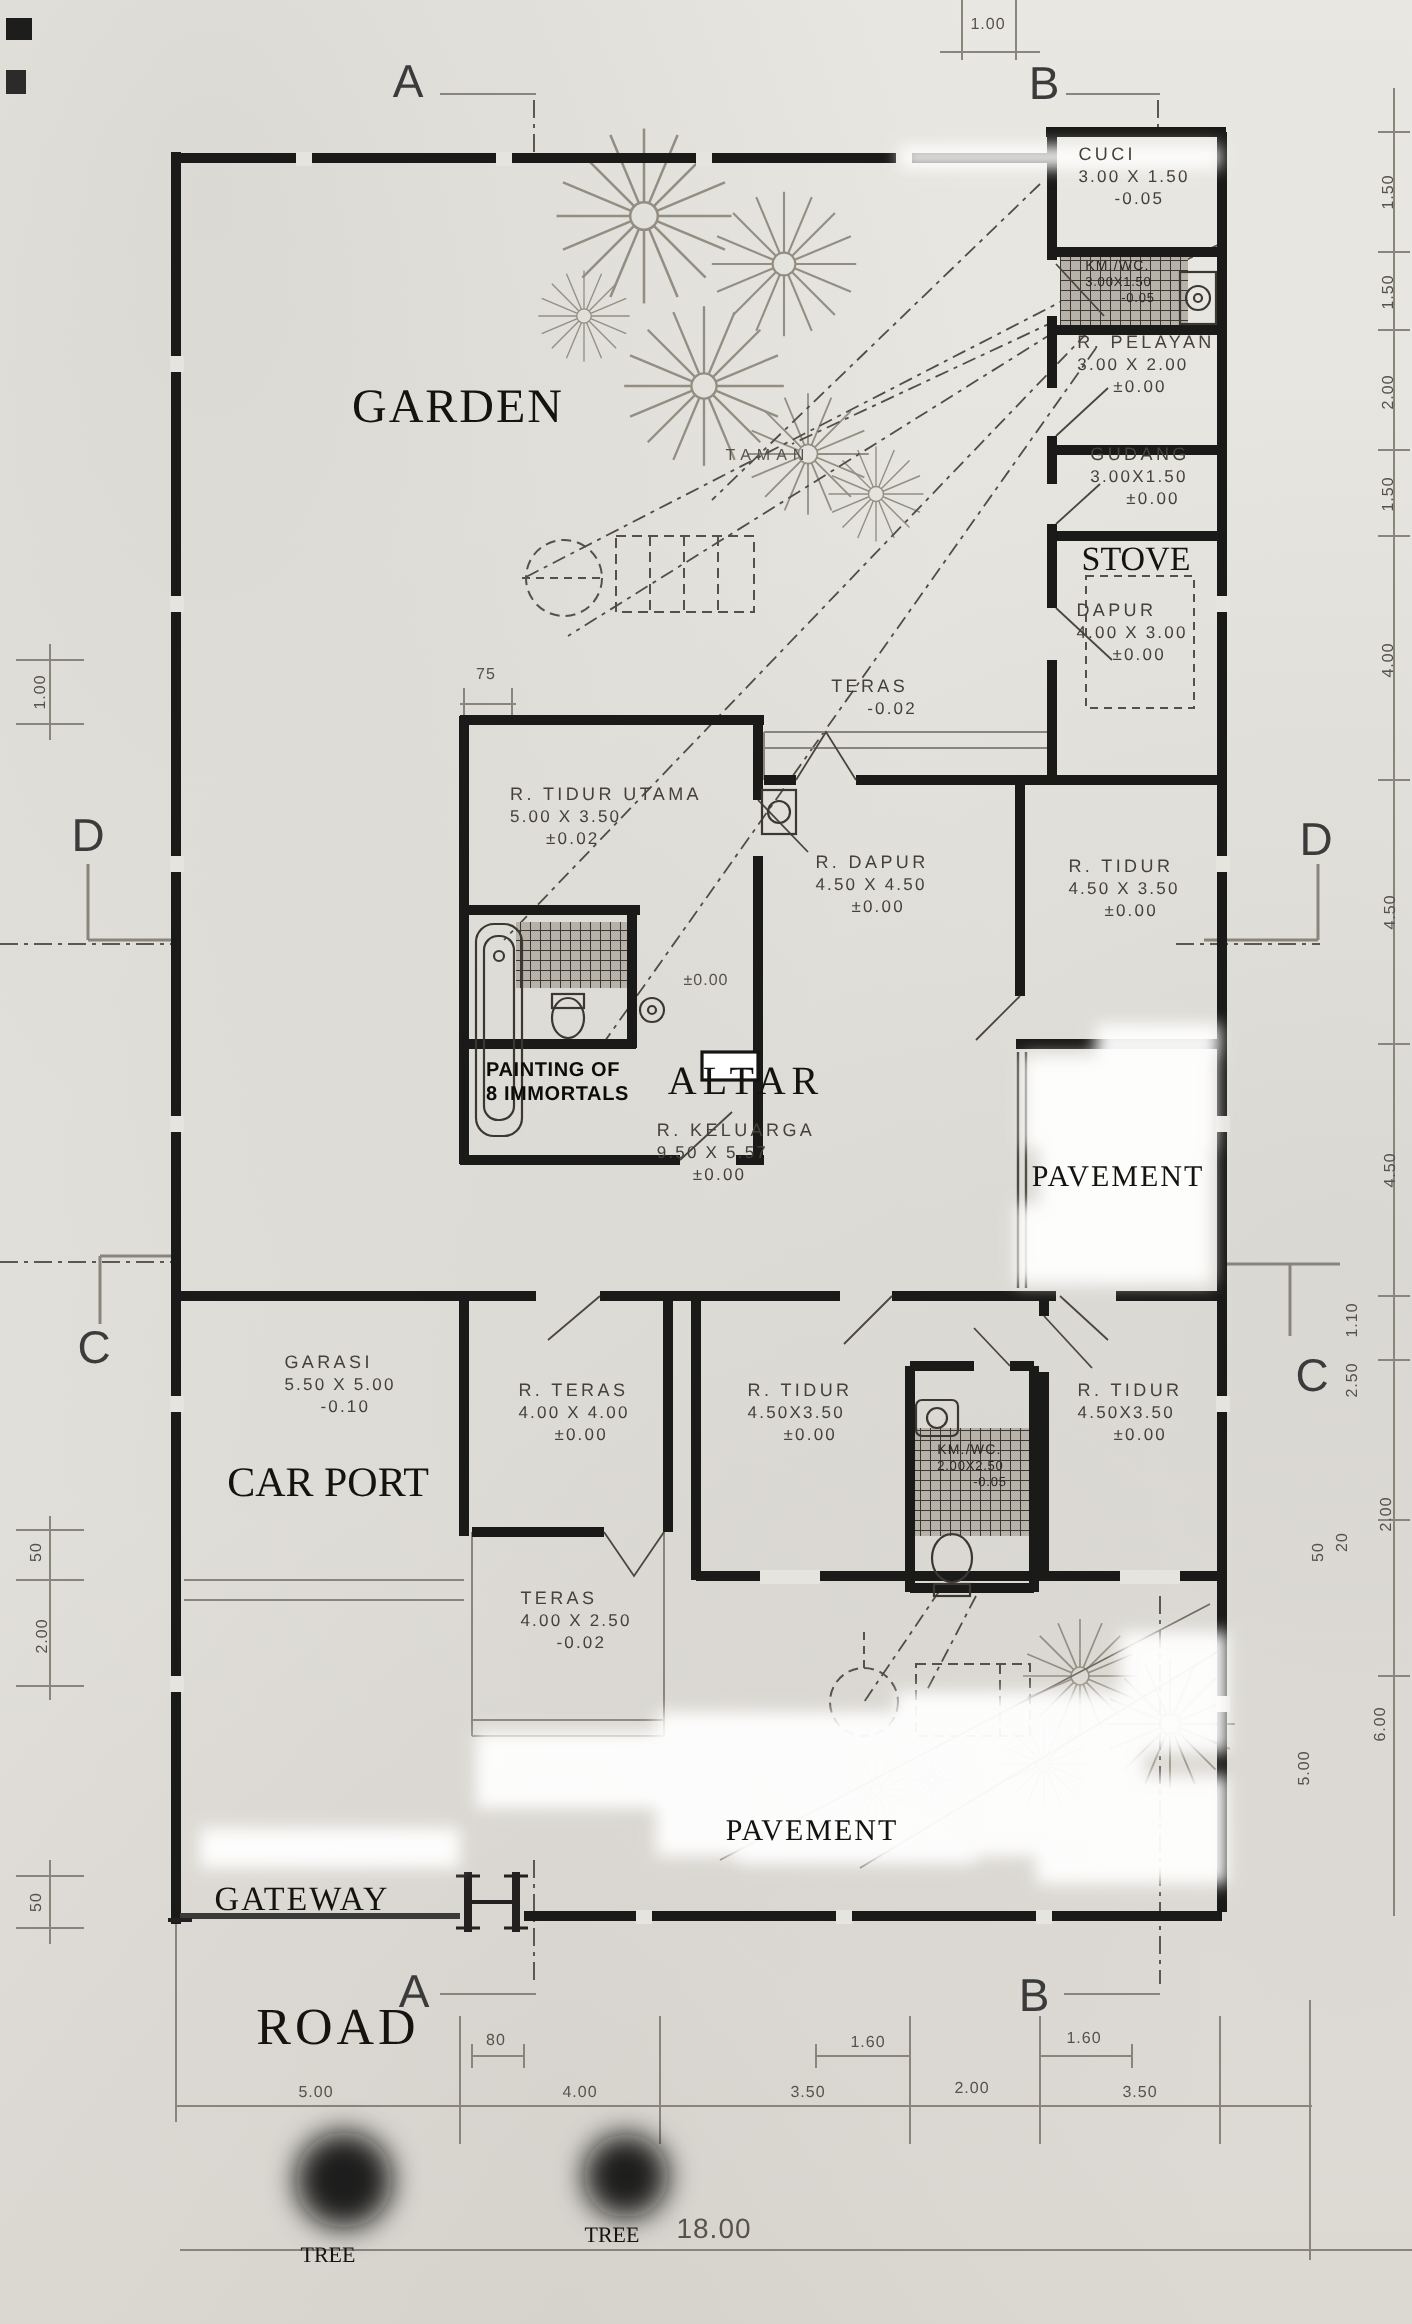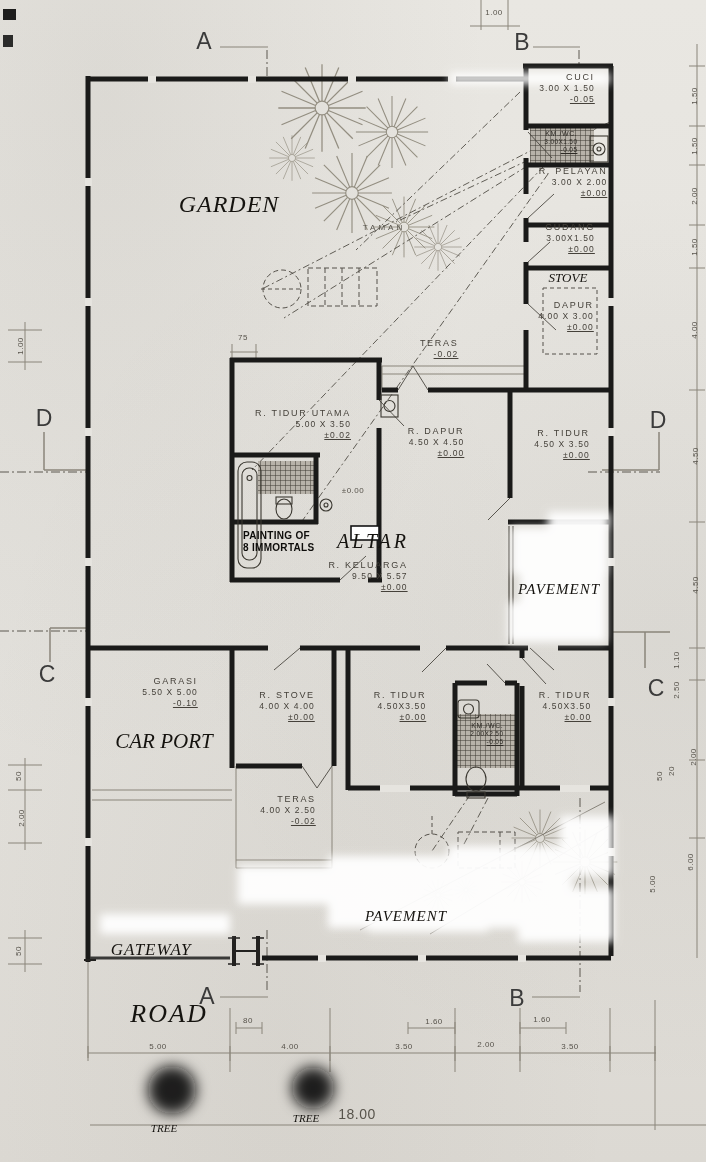--- a/index.html
+++ b/index.html
@@ -6,29 +6,29 @@
   #plan{
     position:relative;width:706px;height:1162px;overflow:hidden;
     background:
       radial-gradient(ellipse at 15% 8%, rgba(110,105,95,.10), transparent 45%),
       radial-gradient(ellipse at 95% 55%, rgba(110,105,95,.08), transparent 50%),
       radial-gradient(ellipse at 40% 90%, rgba(110,105,95,.06), transparent 55%),
       linear-gradient(180deg,#e9e7e2 0%,#e3e1dc 55%,#dcd9d3 100%);
     font-family:"Liberation Sans",sans-serif;
   }
   svg.lw{position:absolute;left:0;top:0;}
-  .rl{position:absolute;transform:translateX(-50%);text-align:right;
+  .rl{position:absolute;transform:translateX(-50%);text-align:left;
       font:8.5px/11px "Liberation Sans",sans-serif;letter-spacing:1.1px;color:#45413a;white-space:nowrap;}
   .rl .nm{display:block;font-size:9px;letter-spacing:1.7px;}
   .rl .sz{display:block;}
-  .rl .lv{display:block;padding-left:18px;text-decoration:underline;}
+  .rl .lv{display:block;padding-left:18px;}
   .rl.tiny{font-size:6.5px;line-height:8px;letter-spacing:.4px;color:#2e2b26;}
   .rl.tiny .nm{font-size:7px;letter-spacing:.6px;}
   .serif{position:absolute;font-family:"Liberation Serif","DejaVu Serif",serif;color:#15130f;
-         white-space:nowrap;transform:translateX(-50%);font-style:italic;}
+         white-space:nowrap;transform:translateX(-50%);}
   .gl{position:absolute;font:300 23px "Liberation Sans",sans-serif;color:#3b3b3b;
       transform:translate(-50%,-50%);}
   .dim{position:absolute;font:8px "Liberation Sans",sans-serif;color:#57534b;letter-spacing:.5px;
        transform:translate(-50%,-50%);white-space:nowrap;}
   .dimv{position:absolute;font:8px "Liberation Sans",sans-serif;color:#57534b;letter-spacing:.5px;
         transform:translate(-50%,-50%) rotate(-90deg);white-space:nowrap;}
   .painting{position:absolute;font:bold 10px/12px "Liberation Sans",sans-serif;color:#0d0c0a;
             letter-spacing:.3px;white-space:nowrap;}
   .taman{position:absolute;font:8px "Liberation Sans",sans-serif;color:#55524a;letter-spacing:3px;
          transform:translateX(-50%);white-space:nowrap;}
@@ -311,21 +311,21 @@
   </div>
   <div class="rl" style="left:566px;top:300px">
     <span class="nm">DAPUR</span>
     <span class="sz">4.00 X 3.00</span>
     <span class="lv">±0.00</span>
   </div>
   <div class="rl" style="left:437px;top:338px">
     <span class="nm">TERAS</span>
     <span class="lv">-0.02</span>
   </div>
-  <div class="rl" style="left:303px;top:408px">
+  <div class="rl" style="left:303px;top:392px">
     <span class="nm">R. TIDUR UTAMA</span>
     <span class="sz">5.00 X 3.50</span>
     <span class="lv">±0.02</span>
   </div>
   <div class="rl" style="left:436px;top:426px">
     <span class="nm">R. DAPUR</span>
     <span class="sz">4.50 X 4.50</span>
     <span class="lv">±0.00</span>
   </div>
   <div class="rl" style="left:562px;top:428px">
@@ -337,21 +337,21 @@
     <span class="nm">R. KELUARGA</span>
     <span class="sz">9.50 X 5.57</span>
     <span class="lv">±0.00</span>
   </div>
   <div class="rl" style="left:170px;top:676px">
     <span class="nm">GARASI</span>
     <span class="sz">5.50 X 5.00</span>
     <span class="lv">-0.10</span>
   </div>
   <div class="rl" style="left:287px;top:690px">
-    <span class="nm">R. STOVE</span>
+    <span class="nm">R. TERAS</span>
     <span class="sz">4.00 X 4.00</span>
     <span class="lv">±0.00</span>
   </div>
   <div class="rl" style="left:400px;top:690px">
     <span class="nm">R. TIDUR</span>
     <span class="sz">4.50X3.50</span>
     <span class="lv">±0.00</span>
   </div>
   <div class="rl tiny" style="left:486px;top:722px">
     <span class="nm">KM./WC.</span>
@@ -364,21 +364,21 @@
     <span class="lv">±0.00</span>
   </div>
   <div class="rl" style="left:288px;top:794px">
     <span class="nm">TERAS</span>
     <span class="sz">4.00 X 2.50</span>
     <span class="lv">-0.02</span>
   </div>
 
   <span class="serif" style="left:229px;top:191px;font-size:24px;letter-spacing:1px">GARDEN</span>
   <span class="taman" style="left:384px;top:223px">TAMAN</span>
-  <span class="serif" style="left:568px;top:270px;font-size:13px">STOVE</span>
+  <span class="serif" style="left:568px;top:270px;font-size:17px">STOVE</span>
   <span class="serif" style="left:164px;top:729px;font-size:21px">CAR PORT</span>
   <div class="painting" style="left:243px;top:530px">
     <span style="display:block">PAINTING OF</span>
     <span style="display:block">8 IMMORTALS</span>
   </div>
   <span class="serif" style="left:373px;top:530px;font-size:20px;letter-spacing:3px">ALTAR</span>
   <span class="serif" style="left:559px;top:581px;font-size:15px;letter-spacing:1px">PAVEMENT</span>
   <span class="serif" style="left:406px;top:908px;font-size:15px;letter-spacing:1px">PAVEMENT</span>
   <span class="serif" style="left:151px;top:940px;font-size:17px;letter-spacing:1px">GATEWAY</span>
   <span class="serif" style="left:169px;top:999px;font-size:26px;letter-spacing:2px">ROAD</span>

